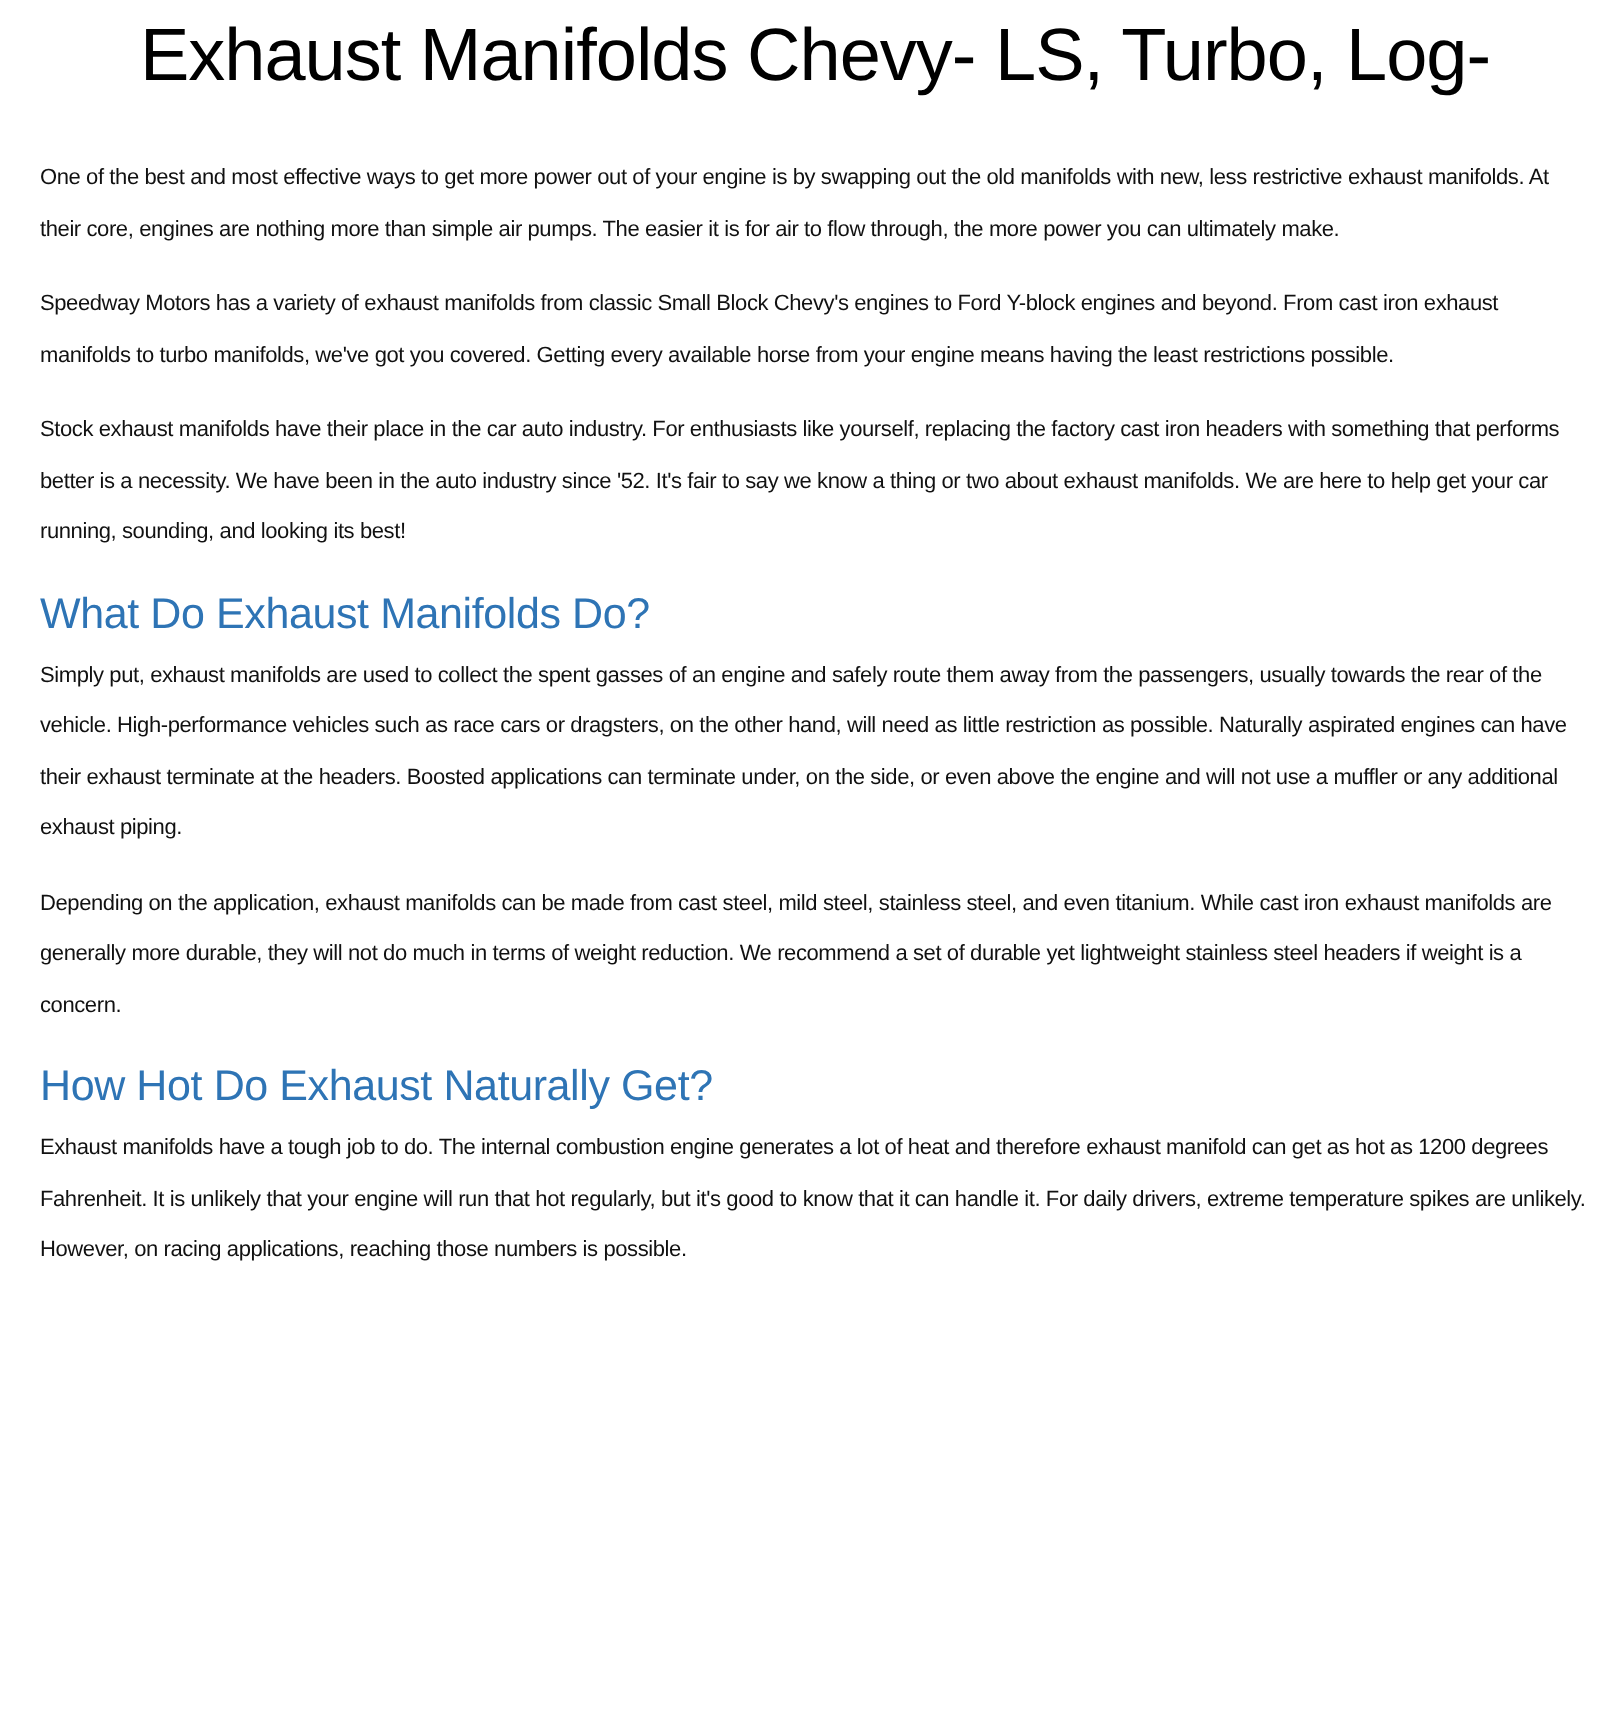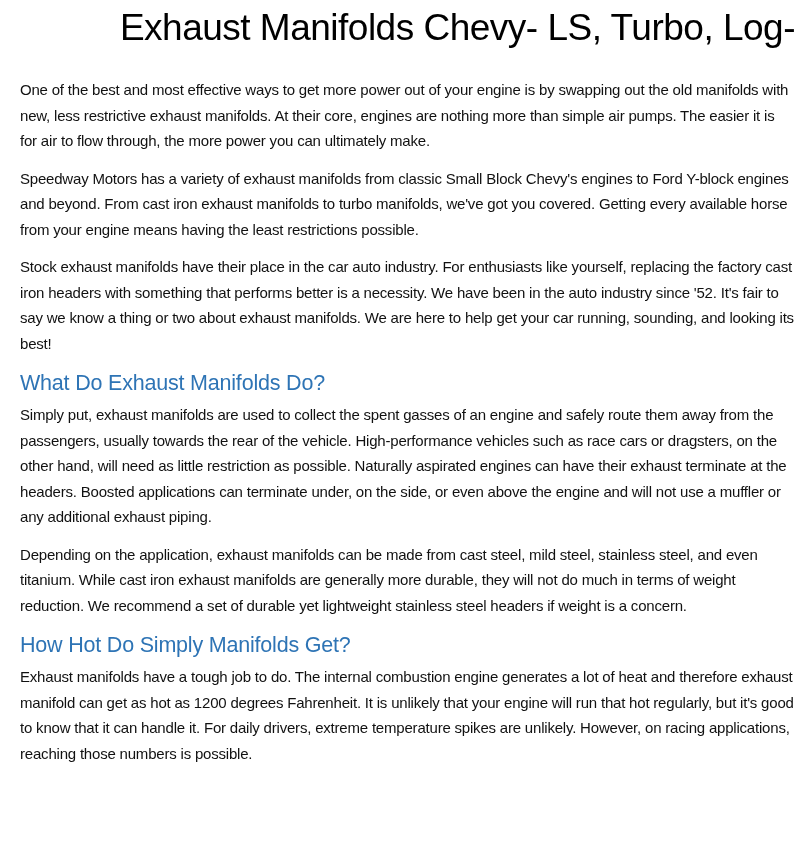--- a/index.html
+++ b/index.html
@@ -12,35 +12,35 @@
     padding: 0 4px 0 20px;
     font-family: "Liberation Sans", sans-serif;
     color: #111111;
   }
   h1.doc-title {
     margin: 3px 0 24px 0;
     font-size: 37px;
     line-height: 50px;
     font-weight: 300;
     letter-spacing: -0.5px;
-    text-align: right;
+    text-align: center;
     color: #000000;
   }
   h1.doc-title span { display: block; }
   h2.section-heading {
     margin: 12px 0 4px 0;
     font-size: 21.5px;
     line-height: 30px;
     font-weight: 400;
     letter-spacing: -0.2px;
     color: var(--heading-color, #2e74b5);
   }
   p.body-para {
     margin: 0 0 12px 0;
-    font-size: 15px;
+    font-size: 11px;
     line-height: 25.5px;
     letter-spacing: -0.2px;
     text-align: left;
     color: var(--body-color, #111111);
   }
   section { margin: 0; padding: 0; }
 </style>
 </head>
 <body style="--heading-color: #2e74b5; --body-color: #111111; background: rgb(255, 255, 255);">
 
@@ -56,17 +56,17 @@
     <p class="body-para">Stock exhaust manifolds have their place in the car auto industry. For enthusiasts like yourself, replacing the factory cast iron headers with something that performs better is a necessity. We have been in the auto industry since '52. It's fair to say we know a thing or two about exhaust manifolds. We are here to help get your car running, sounding, and looking its best!</p>
   </section>
 
   <section>
     <h2 class="section-heading">What Do Exhaust Manifolds Do?</h2>
     <p class="body-para">Simply put, exhaust manifolds are used to collect the spent gasses of an engine and safely route them away from the passengers, usually towards the rear of the vehicle. High-performance vehicles such as race cars or dragsters, on the other hand, will need as little restriction as possible. Naturally aspirated engines can have their exhaust terminate at the headers. Boosted applications can terminate under, on the side, or even above the engine and will not use a muffler or any additional exhaust piping.</p>
     <p class="body-para">Depending on the application, exhaust manifolds can be made from cast steel, mild steel, stainless steel, and even titanium. While cast iron exhaust manifolds are generally more durable, they will not do much in terms of weight reduction. We recommend a set of durable yet lightweight stainless steel headers if weight is a concern.</p>
   </section>
 
   <section>
-    <h2 class="section-heading">How Hot Do Simply Manifolds Get?</h2>
+    <h2 class="section-heading">How Hot Do Exhaust Naturally Get?</h2>
     <p class="body-para">Exhaust manifolds have a tough job to do. The internal combustion engine generates a lot of heat and therefore exhaust manifold can get as hot as 1200 degrees Fahrenheit. It is unlikely that your engine will run that hot regularly, but it's good to know that it can handle it. For daily drivers, extreme temperature spikes are unlikely. However, on racing applications, reaching those numbers is possible.</p>
   </section>
 
 </div>
 
 </body></html>

